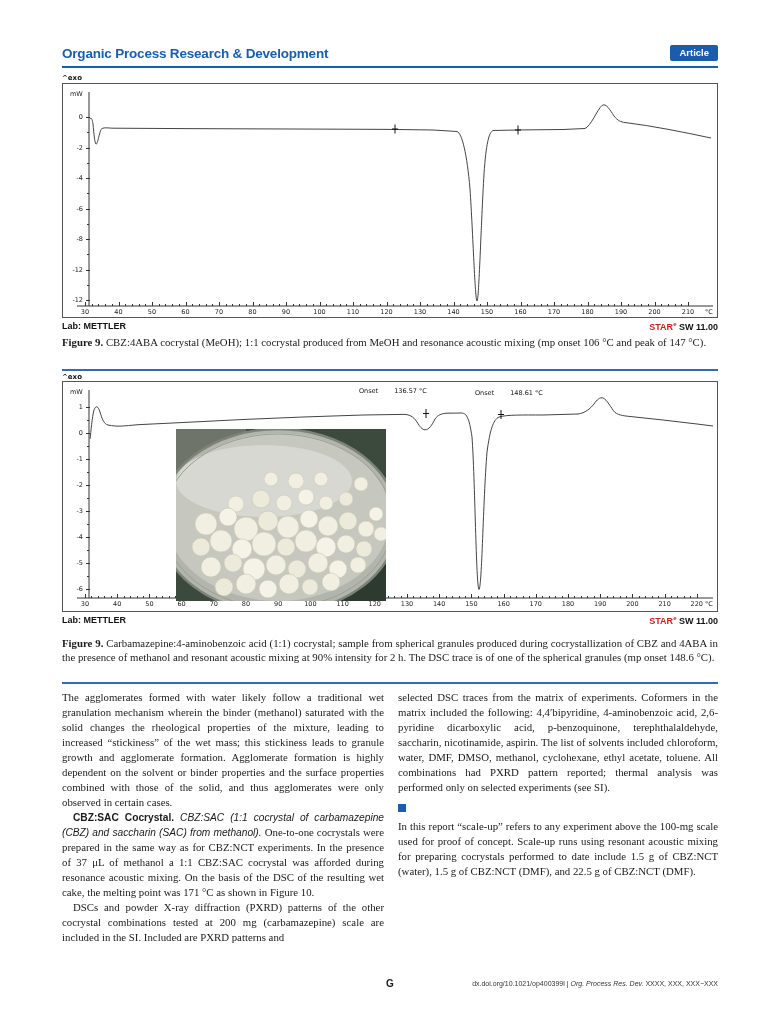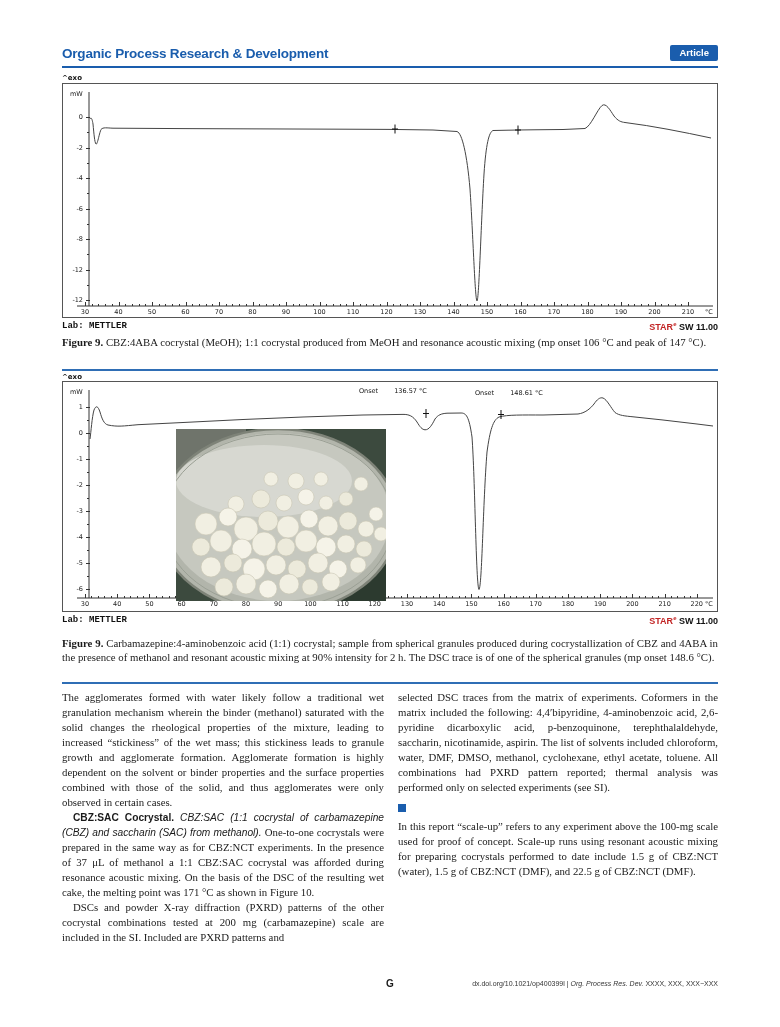--- a/index.html
+++ b/index.html
@@ -39,21 +39,21 @@
   .xticks .tmark { position:absolute; width:1px; background:#333; }
   .xticks .tmark.major { top:-4px; height:4px; }
   .xticks .tmark.minor { top:-2px; height:2px; }
 
   .ann-block { position:absolute; display:grid; grid-template-columns:46px auto;
     font:6.5px/1.45 "DejaVu Sans",sans-serif; color:#111; }
   .ann-block .indent { padding-left:4px; }
   .onset-ann { position:absolute; font:6.5px "DejaVu Sans",sans-serif; color:#111; white-space:nowrap; }
   .onset-ann .val { margin-left:16px; }
 
-  .lab-line { left:62px; font-family:Liberation Mono, monospace; font-weight:bold; font-size:9px; color:#111; }
+  .lab-line { left:62px; font-family:Liberation Sans, sans-serif; font-weight:bold; font-size:9px; color:#111; }
   .sw-line { right:62px; font-family:"Liberation Sans",sans-serif; font-weight:bold; font-size:9px; color:#111; }
   .sw-line .star { color:#c22525; }
   .sw-line sup { font-size:6px; color:#c22525; }
 
   .caption { left:62px; width:656px; font-size:10.8px; line-height:13.5px; text-align:justify; }
   .caption .cap-label { font-weight:bold; }
   .rule-blue { left:62px; width:656px; height:2px; background:#2f6eb5; }
 
   
   .photo { position:absolute; left:113px; top:47px; width:210px; height:172px; }

